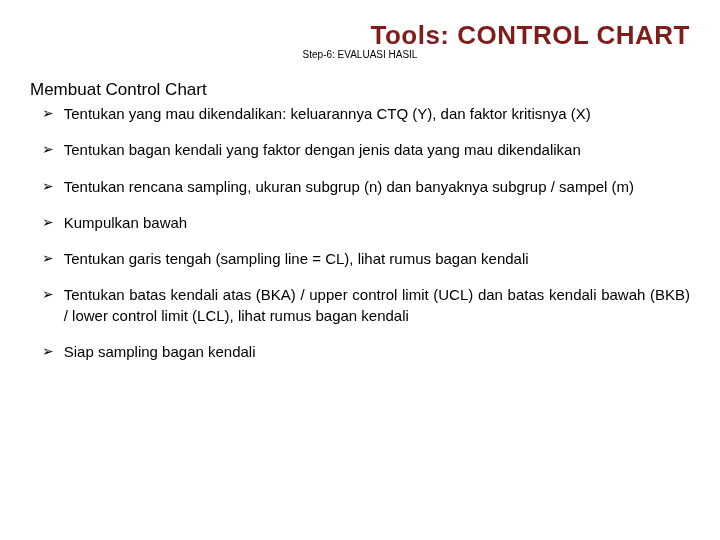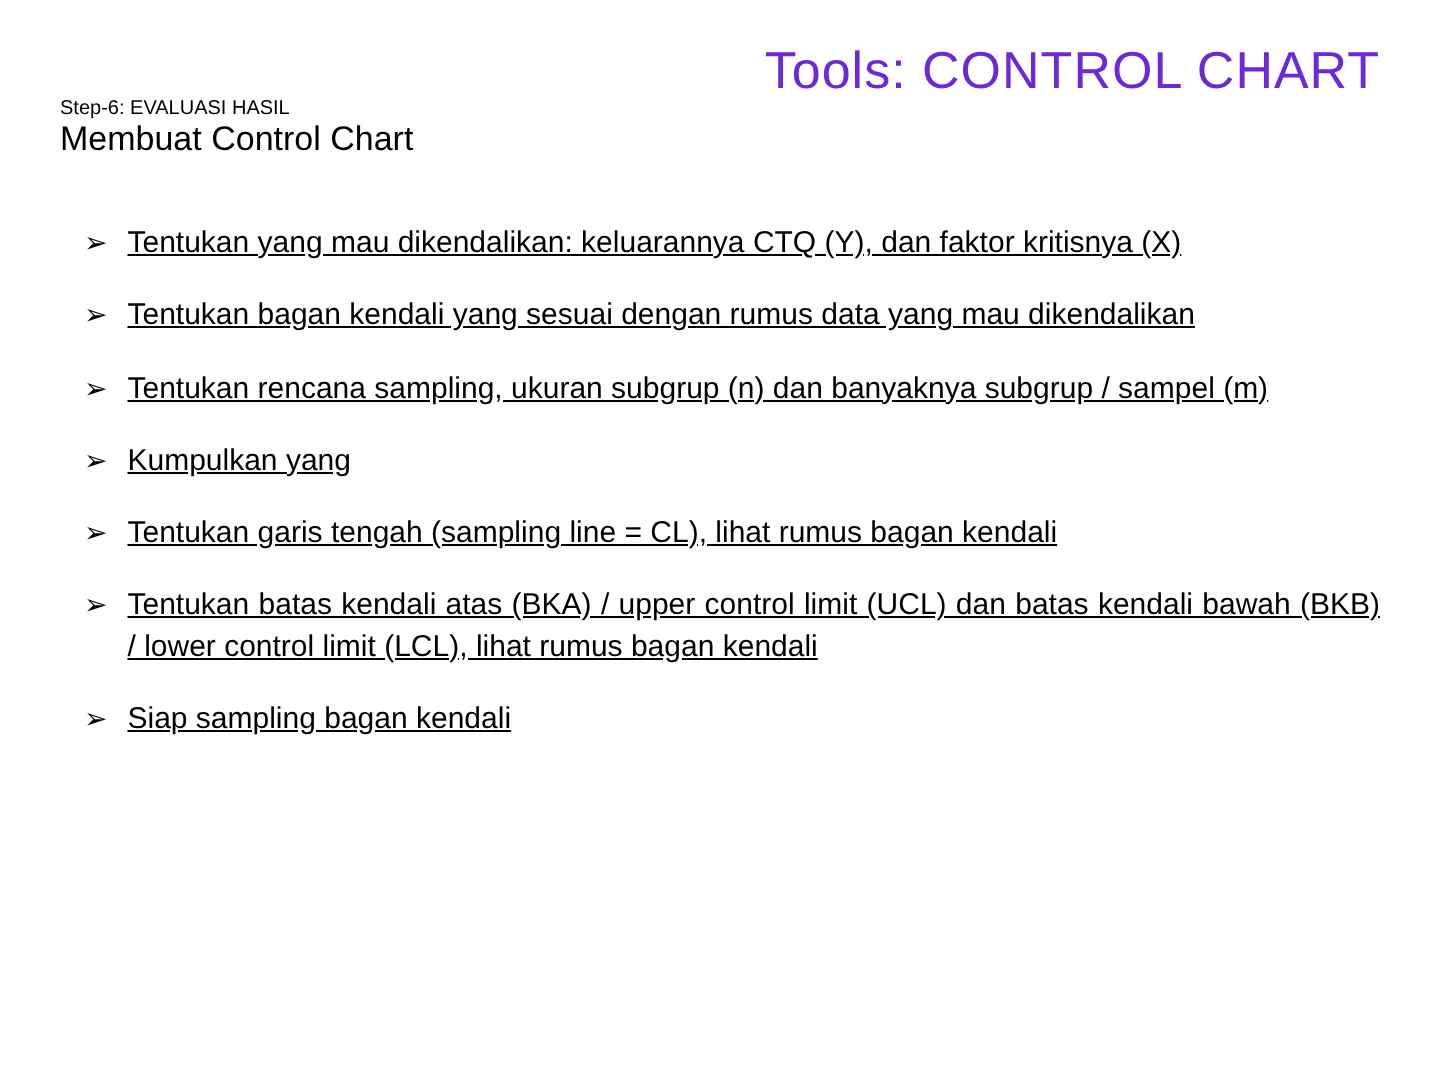--- a/index.html
+++ b/index.html
@@ -17,39 +17,39 @@
     }
     .slide {
       width: 100%;
       height: 100%;
       padding: 20px 30px 20px 30px;
       position: relative;
     }
     .header-title {
       text-align: right;
       font-size: 26px;
-      font-weight: normal;
-      color: #6d28d9;
+      font-weight: bold;
+      color: #7f1d1d;
       letter-spacing: 0.5px;
       margin-bottom: 0;
       padding-right: 0;
     }
     .header-subtitle {
-      text-align: left;
+      text-align: center;
       font-size: 10px;
       color: #000000;
       margin-top: -2px;
-      margin-bottom: 0;
+      margin-bottom: 20px;
       padding-right: 0;
     }
     .section-heading {
       font-size: 17px;
       font-weight: normal;
       color: #000000;
-      margin-bottom: 32px;
+      margin-bottom: 4px;
       margin-left: 0;
     }
     .bullet-list {
       list-style: none;
       padding-left: 12px;
     }
     .bullet-item {
       display: flex;
       align-items: flex-start;
       margin-bottom: 16px;
@@ -59,49 +59,48 @@
     }
     .bullet-marker {
       flex-shrink: 0;
       margin-right: 10px;
       font-size: 14px;
       line-height: 1.4;
     }
     .bullet-text {
       flex: 1;
       text-align: justify;
-      text-decoration: underline;
     }
   </style>
 </head>
 <body>
 
 <div class="slide">
 
   <div class="header-title">Tools: CONTROL CHART</div>
   <div class="header-subtitle">Step-6: EVALUASI HASIL</div>
 
   <div class="section-heading">Membuat Control Chart</div>
 
   <ul class="bullet-list">
     <li class="bullet-item">
       <span class="bullet-marker">➢</span>
       <span class="bullet-text">Tentukan yang mau dikendalikan: keluarannya CTQ (Y), dan faktor kritisnya (X)</span>
     </li>
     <li class="bullet-item">
       <span class="bullet-marker">➢</span>
-      <span class="bullet-text">Tentukan bagan kendali yang sesuai dengan rumus data yang mau dikendalikan</span>
+      <span class="bullet-text">Tentukan bagan kendali yang faktor dengan jenis data yang mau dikendalikan</span>
     </li>
     <li class="bullet-item">
       <span class="bullet-marker">➢</span>
       <span class="bullet-text">Tentukan rencana sampling, ukuran subgrup (n) dan banyaknya subgrup / sampel (m)</span>
     </li>
     <li class="bullet-item">
       <span class="bullet-marker">➢</span>
-      <span class="bullet-text">Kumpulkan yang</span>
+      <span class="bullet-text">Kumpulkan bawah</span>
     </li>
     <li class="bullet-item">
       <span class="bullet-marker">➢</span>
       <span class="bullet-text">Tentukan garis tengah (sampling line = CL), lihat rumus bagan kendali</span>
     </li>
     <li class="bullet-item">
       <span class="bullet-marker">➢</span>
       <span class="bullet-text">Tentukan batas kendali atas (BKA) / upper control limit (UCL) dan batas kendali bawah (BKB) / lower control limit (LCL), lihat rumus bagan kendali</span>
     </li>
     <li class="bullet-item">

